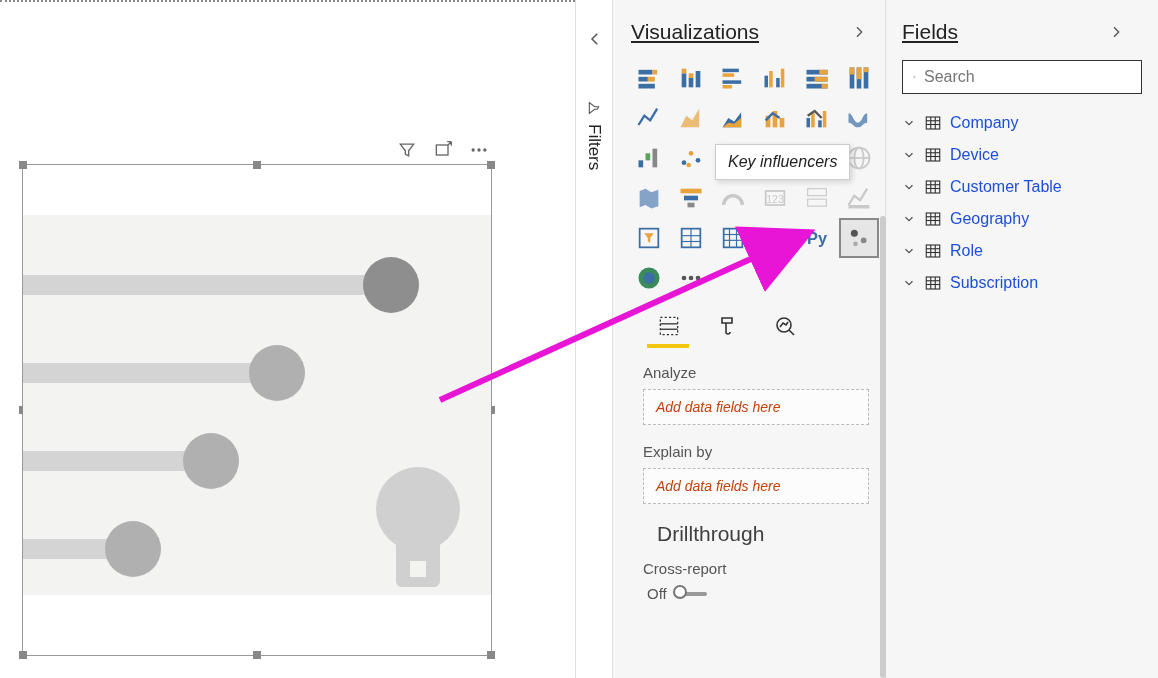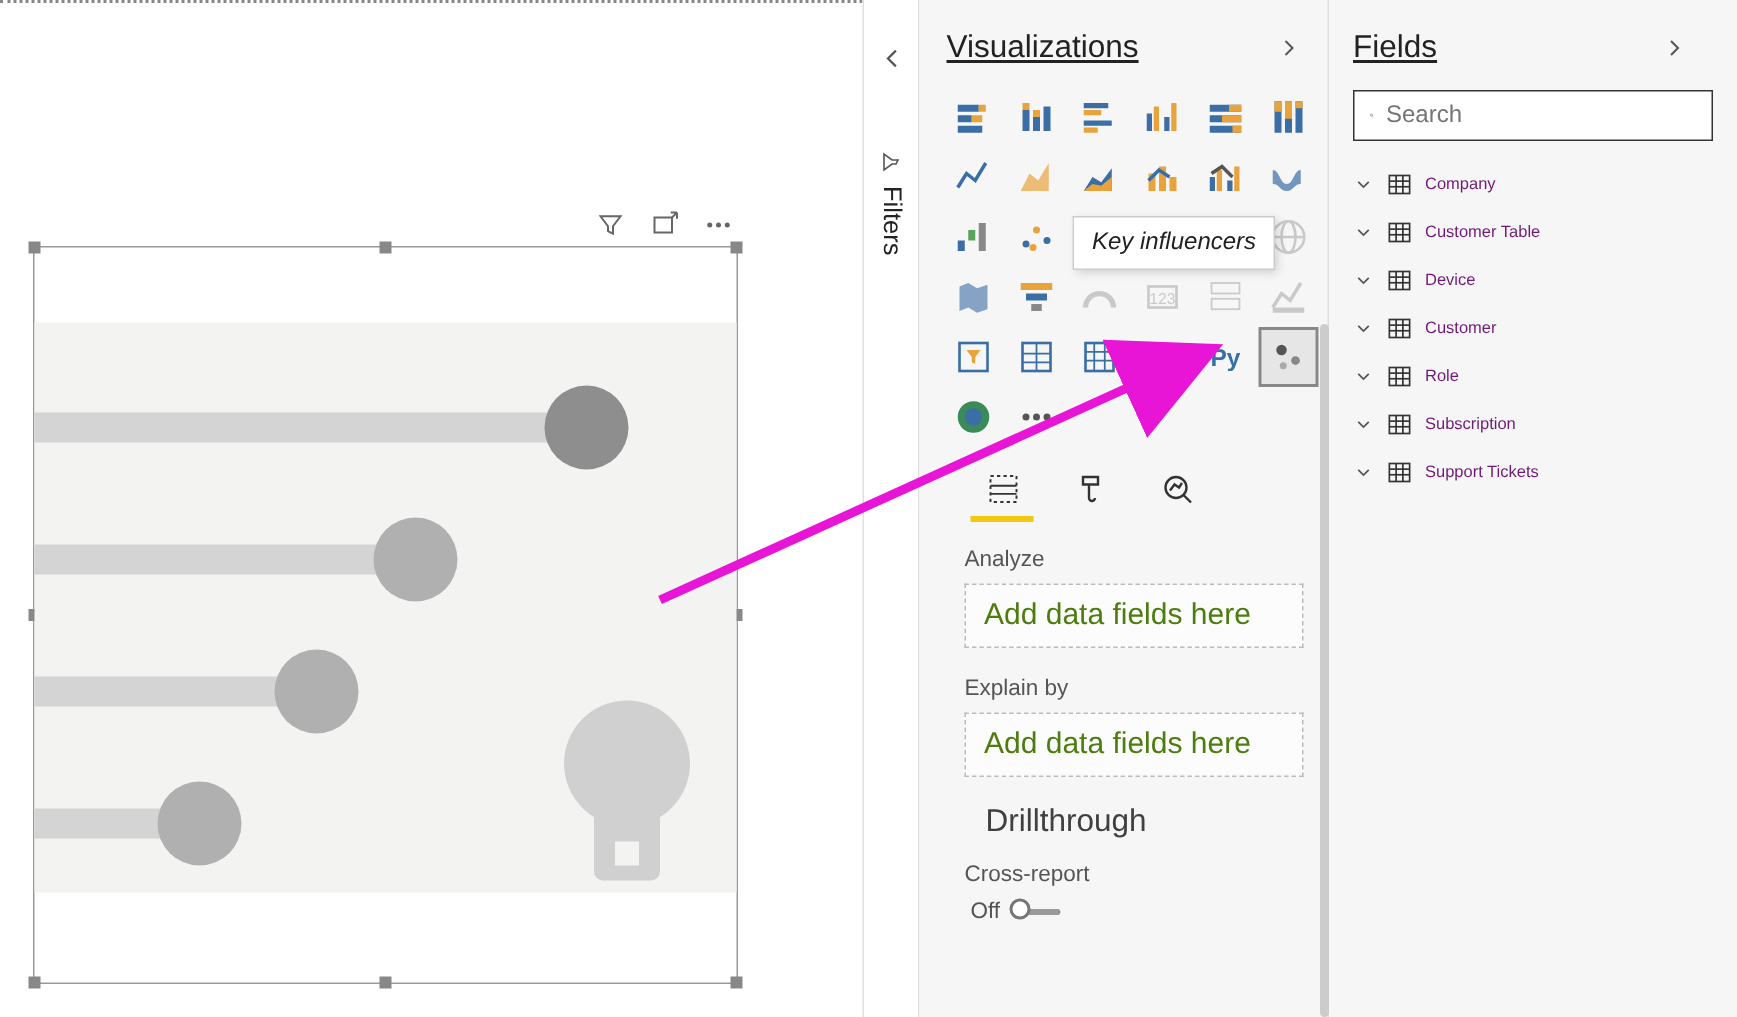--- a/index.html
+++ b/index.html
@@ -106,21 +106,21 @@
     box-shadow: 2px 2px 6px rgba(0,0,0,0.15);
     padding:8px 12px; font-size:16px; white-space:nowrap; z-index:100;
     color:#222;
   }
   .tool-tabs { display:flex; gap:30px; padding-left:24px; margin-bottom:2px;}
   .tool-tab { width:28px; height:32px; display:flex; align-items:center; justify-content:center; color:#333; cursor:pointer;}
   .tab-underline { height:4px; width:42px; background:#f2c811; margin-left:16px; margin-bottom:16px;}
   .section-label { font-size:15px; color:#555; margin-bottom:8px; margin-left:12px;}
   .field-well {
     border:1px dashed #bbb; background:#fcfcfc;
-    font-size:20px; color:#4d7c0f; padding:9px 12px; margin:0 16px 18px 12px;
+    font-size:14px; color:#c2410c; padding:9px 12px; margin:0 16px 18px 12px;font-style:italic;
   }
   .drill-title { font-size:21px; color:#404040; margin:8px 0 14px 26px;}
   .cross-label { font-size:15px; color:#555; margin-left:12px; margin-bottom:8px;}
   .toggle-row { display:flex; align-items:center; gap:10px; margin-left:16px; font-size:15px; color:#555;}
   .toggle-track { width:30px; height:4px; background:#999; border-radius:2px; position:relative;}
   .toggle-knob { width:14px; height:14px; border-radius:50%; background:#fff; border:2px solid #777; position:absolute; left:-4px; top:-7px;}
 
   
   .fields-pane {
     position:absolute; left:886px; top:0; width:272px; height:678px;
@@ -131,21 +131,21 @@
     display:flex; align-items:center; gap:8px;
     padding:7px 10px; margin-bottom:20px; margin-top:10px;
   }
   .search-box input {
     border:none; outline:none; font-size:16px; flex:1; background:transparent;
   }
   .field-list { display:flex; flex-direction:column; gap:14px;}
   .field-item { display:flex; align-items:center; gap:8px; cursor:pointer;}
   .field-item .exp { width:14px; height:14px; }
   .field-item .tbl { width:18px; height:18px; }
-  .field-item .name { font-size:11px; color:#701a75; }
+  .field-item .name { font-size:16px; color:#1d4ed8; }
 
   .arrow-annotation {
     position:absolute; pointer-events:none; z-index:50;
   }
   .scrollbar-hint {
     position:absolute; left:880px; top:216px; width:6px; height:462px;
     background:#ccc; border-radius:3px;
   }
 </style>
 </head>
@@ -534,47 +534,47 @@
     <svg class="exp" viewBox="0 0 24 24" fill="none" stroke="#555" stroke-width="2">
           <path d="M6 9l6 6 6-6"></path>
         </svg>
     <svg class="tbl" viewBox="0 0 24 24" fill="none" stroke="#333" stroke-width="1.5">
           <rect x="3" y="4" width="18" height="16"></rect>
           <line x1="3" y1="9" x2="21" y2="9"></line>
           <line x1="3" y1="14" x2="21" y2="14"></line>
           <line x1="9" y1="4" x2="9" y2="20"></line>
           <line x1="15" y1="4" x2="15" y2="20"></line>
         </svg>
-    <span class="name">Customer Table</span>
+    <span class="name">Device</span>
       </div>
       <div class="field-item">
     <svg class="exp" viewBox="0 0 24 24" fill="none" stroke="#555" stroke-width="2">
           <path d="M6 9l6 6 6-6"></path>
         </svg>
     <svg class="tbl" viewBox="0 0 24 24" fill="none" stroke="#333" stroke-width="1.5">
           <rect x="3" y="4" width="18" height="16"></rect>
           <line x1="3" y1="9" x2="21" y2="9"></line>
           <line x1="3" y1="14" x2="21" y2="14"></line>
           <line x1="9" y1="4" x2="9" y2="20"></line>
           <line x1="15" y1="4" x2="15" y2="20"></line>
         </svg>
-    <span class="name">Device</span>
+    <span class="name">Customer Table</span>
       </div>
       <div class="field-item">
     <svg class="exp" viewBox="0 0 24 24" fill="none" stroke="#555" stroke-width="2">
           <path d="M6 9l6 6 6-6"></path>
         </svg>
     <svg class="tbl" viewBox="0 0 24 24" fill="none" stroke="#333" stroke-width="1.5">
           <rect x="3" y="4" width="18" height="16"></rect>
           <line x1="3" y1="9" x2="21" y2="9"></line>
           <line x1="3" y1="14" x2="21" y2="14"></line>
           <line x1="9" y1="4" x2="9" y2="20"></line>
           <line x1="15" y1="4" x2="15" y2="20"></line>
         </svg>
-    <span class="name">Customer</span>
+    <span class="name">Geography</span>
       </div>
       <div class="field-item">
     <svg class="exp" viewBox="0 0 24 24" fill="none" stroke="#555" stroke-width="2">
           <path d="M6 9l6 6 6-6"></path>
         </svg>
     <svg class="tbl" viewBox="0 0 24 24" fill="none" stroke="#333" stroke-width="1.5">
           <rect x="3" y="4" width="18" height="16"></rect>
           <line x1="3" y1="9" x2="21" y2="9"></line>
           <line x1="3" y1="14" x2="21" y2="14"></line>
           <line x1="9" y1="4" x2="9" y2="20"></line>
@@ -587,33 +587,20 @@
           <path d="M6 9l6 6 6-6"></path>
         </svg>
     <svg class="tbl" viewBox="0 0 24 24" fill="none" stroke="#333" stroke-width="1.5">
           <rect x="3" y="4" width="18" height="16"></rect>
           <line x1="3" y1="9" x2="21" y2="9"></line>
           <line x1="3" y1="14" x2="21" y2="14"></line>
           <line x1="9" y1="4" x2="9" y2="20"></line>
           <line x1="15" y1="4" x2="15" y2="20"></line>
         </svg>
     <span class="name">Subscription</span>
-      </div>
-      <div class="field-item">
-    <svg class="exp" viewBox="0 0 24 24" fill="none" stroke="#555" stroke-width="2">
-          <path d="M6 9l6 6 6-6"></path>
-        </svg>
-    <svg class="tbl" viewBox="0 0 24 24" fill="none" stroke="#333" stroke-width="1.5">
-          <rect x="3" y="4" width="18" height="16"></rect>
-          <line x1="3" y1="9" x2="21" y2="9"></line>
-          <line x1="3" y1="14" x2="21" y2="14"></line>
-          <line x1="9" y1="4" x2="9" y2="20"></line>
-          <line x1="15" y1="4" x2="15" y2="20"></line>
-        </svg>
-    <span class="name">Support Tickets</span>
       </div>
     </div>
 </div>
 
 <svg class="arrow-annotation" style="left:430px; top:220px;" width="400" height="190">
   <defs>
       <marker id="ah" markerWidth="14" markerHeight="14" refX="11" refY="6" orient="auto">
         <path d="M0 0L12 6L0 12z" fill="#e815d6"></path>
       </marker>
     </defs>

